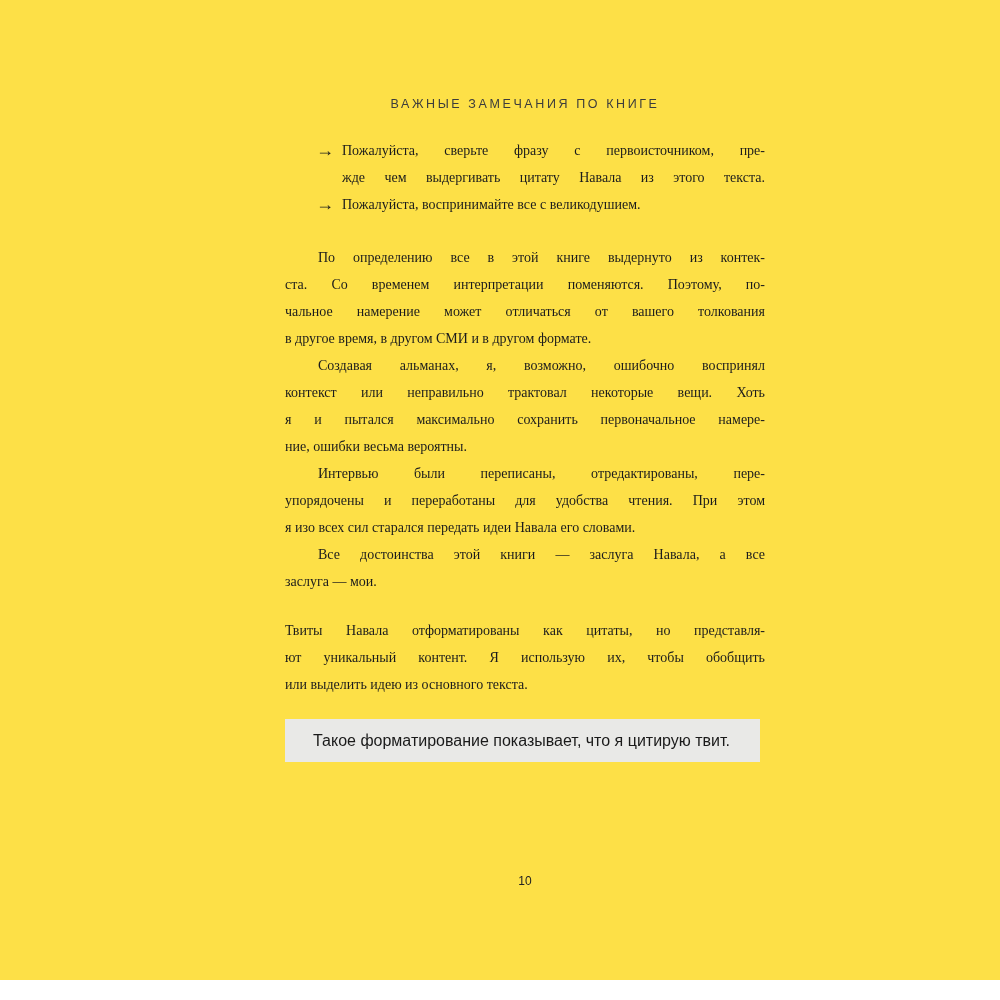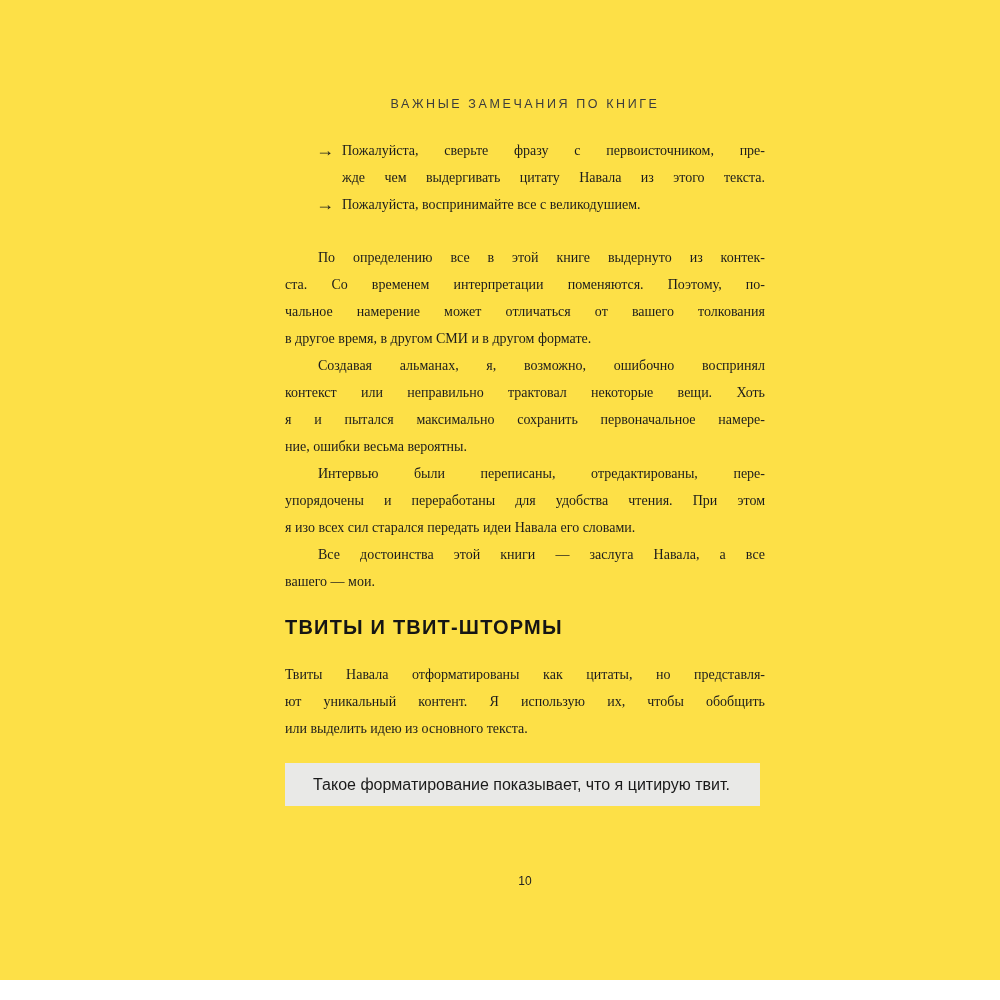--- a/index.html
+++ b/index.html
@@ -125,26 +125,25 @@
       </div>
 
       <div class="para">
         <div class="line just first">Интервью были переписаны, отредактированы, пере-</div>
         <div class="line just">упорядочены и переработаны для удобства чтения. При этом</div>
         <div class="line end">я изо всех сил старался передать идеи Навала его словами.</div>
       </div>
 
       <div class="para">
         <div class="line just first">Все достоинства этой книги — заслуга Навала, а все</div>
-        <div class="line end">вашего — мои.</div>
+        <div class="line end">заслуга — мои.</div>
       </div>
 
     </div>
 
-    <h2 class="section-heading">ТВИТЫ И ТВИТ-ШТОРМЫ</h2>
 
     <div class="para section-para">
       <div class="line just">Твиты Навала отформатированы как цитаты, но представля-</div>
       <div class="line just">ют уникальный контент. Я использую их, чтобы обобщить</div>
       <div class="line end">или выделить идею из основного текста.</div>
     </div>
 
     <div class="callout">
       <div class="callout-bar"></div>
       <div class="callout-text">Такое форматирование показывает, что я цитирую твит.</div>

